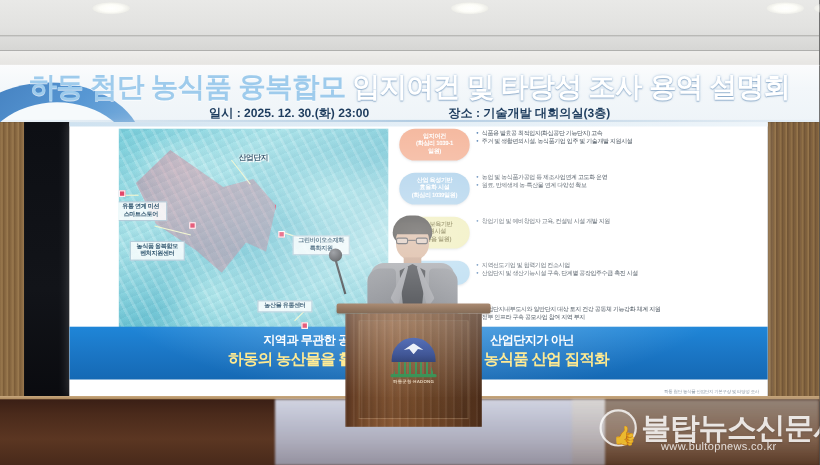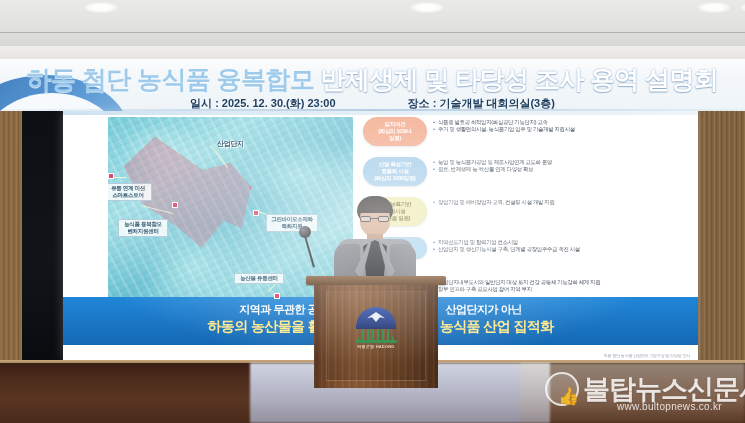--- a/index.html
+++ b/index.html
@@ -255,21 +255,21 @@
   .wm-thumb {
     position:absolute; left:11px; top:13px; width:15px; height:20px;
     color:rgba(255,255,255,0.95); font-size:17px; line-height:20px; text-align:center;
   }
   .wm-name {
     position:absolute; left:40px; top:5px; font-size:27px; font-weight:bold;
     color:rgba(255,255,255,0.95); letter-spacing:-1px; white-space:nowrap;
     text-shadow:0 1px 2px rgba(0,0,0,0.18);
   }
   .wm-url {
-    position:absolute; left:74px; top:35px; font-size:10px;
+    position:absolute; left:58px; top:35px; font-size:10px;
     color:rgba(255,255,255,0.92); letter-spacing:0.3px; white-space:nowrap;
   }
 </style>
 </head>
 <body>
 
 <div id="scene">
 
   <div class="ceiling">
     <div class="downlight" style="left:84px;"></div>
@@ -278,21 +278,21 @@
     <div class="downlight" style="left:697px;"></div>
     <div class="ceiling-seam" style="top:32px;"></div>
   </div>
   <div class="upper-wall"></div>
 
   <div class="banner">
     <div class="banner-swoosh"></div>
     <div class="banner-swoosh2"></div>
     <div class="banner-title">
       <span class="t-blue">하동 첨단 농식품 융복합모</span>
-      <span class="t-white">반제생제 및 타당성 조사 용역 설명회</span>
+      <span class="t-white">입지여건 및 타당성 조사 용역 설명회</span>
     </div>
     <div class="banner-sub">
       <span>일시 : 2025. 12. 30.(화) 23:00</span>
       <span>장소 : 기술개발 대회의실(3층)</span>
     </div>
     <div class="banner-bottom-rule"></div>
   </div>
 
   <div class="wood-left"></div>
   <div class="dark-left"></div>

